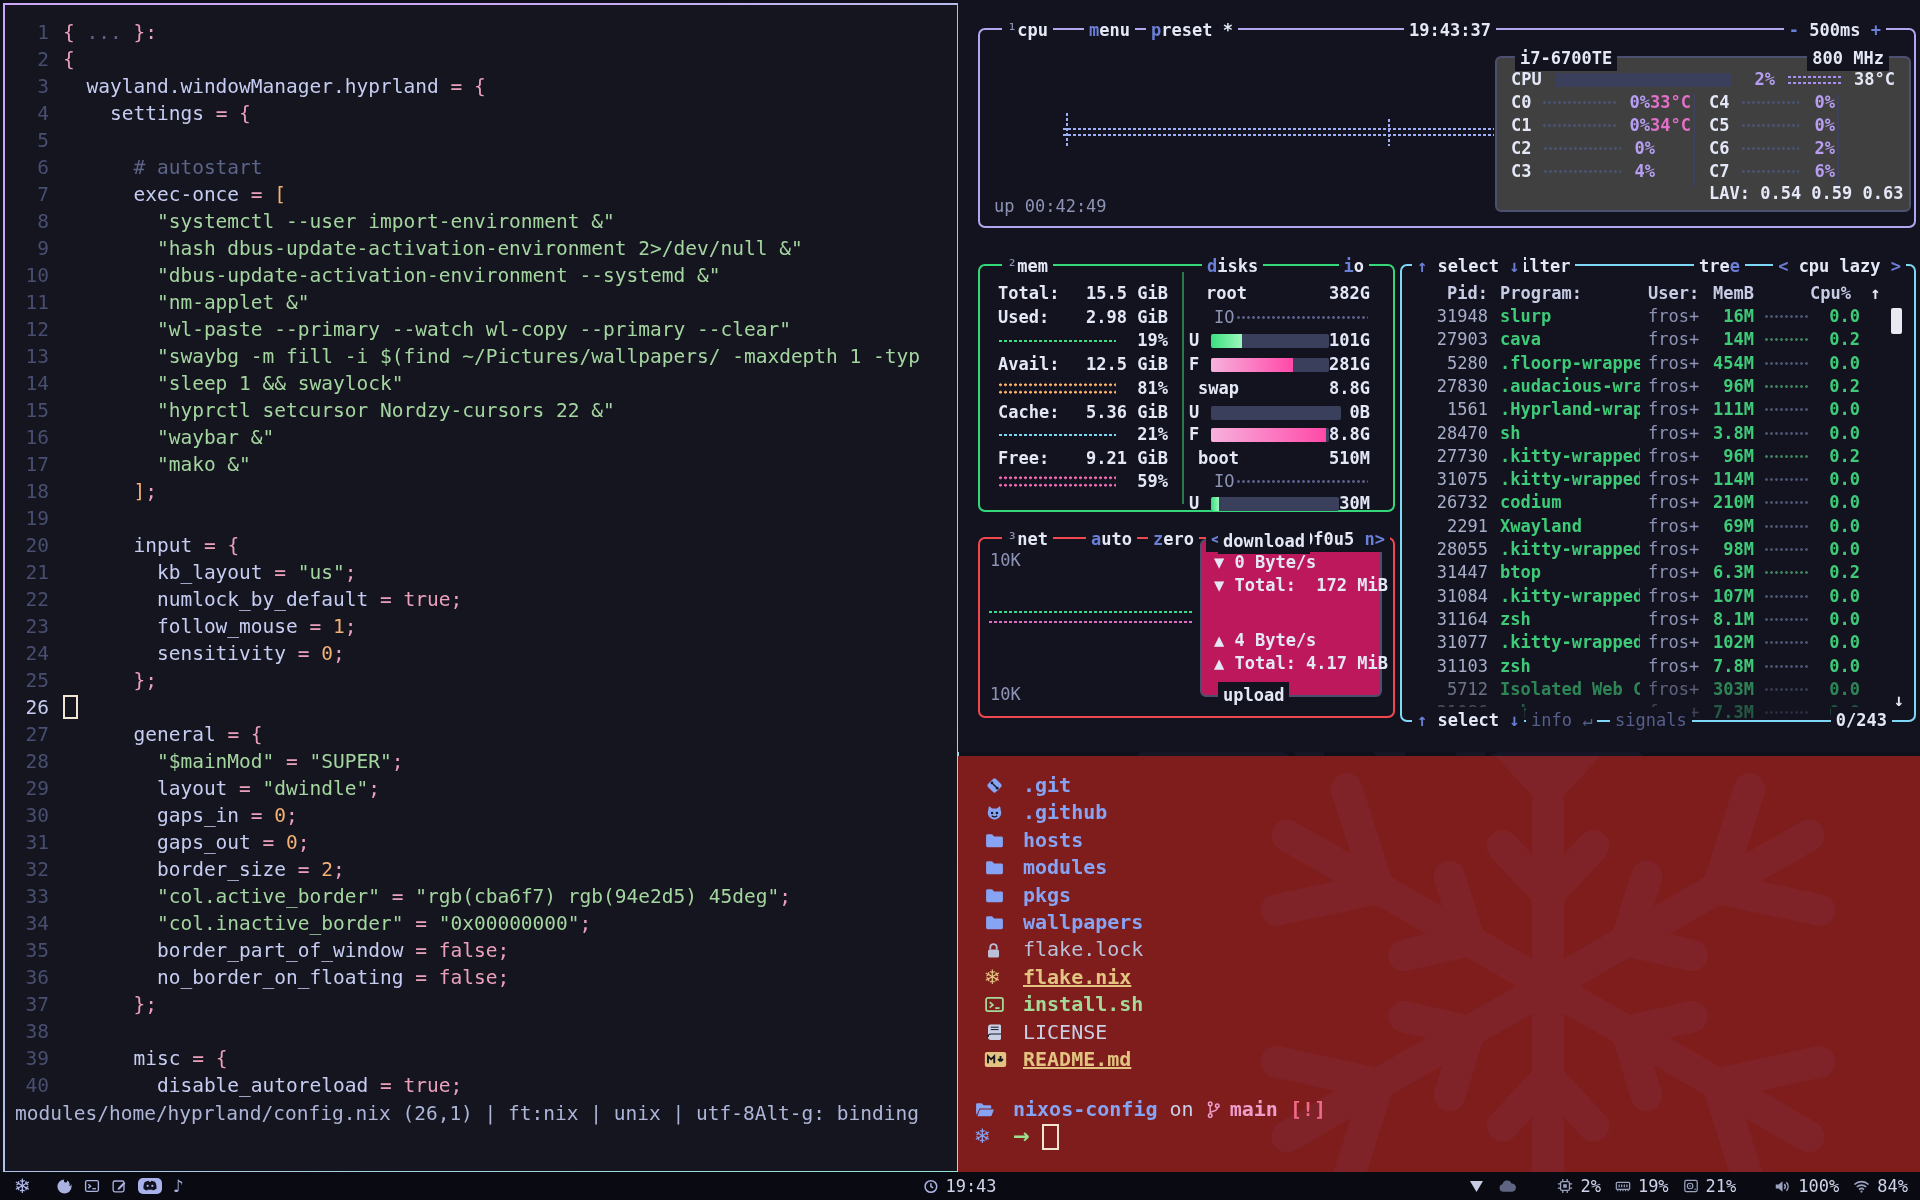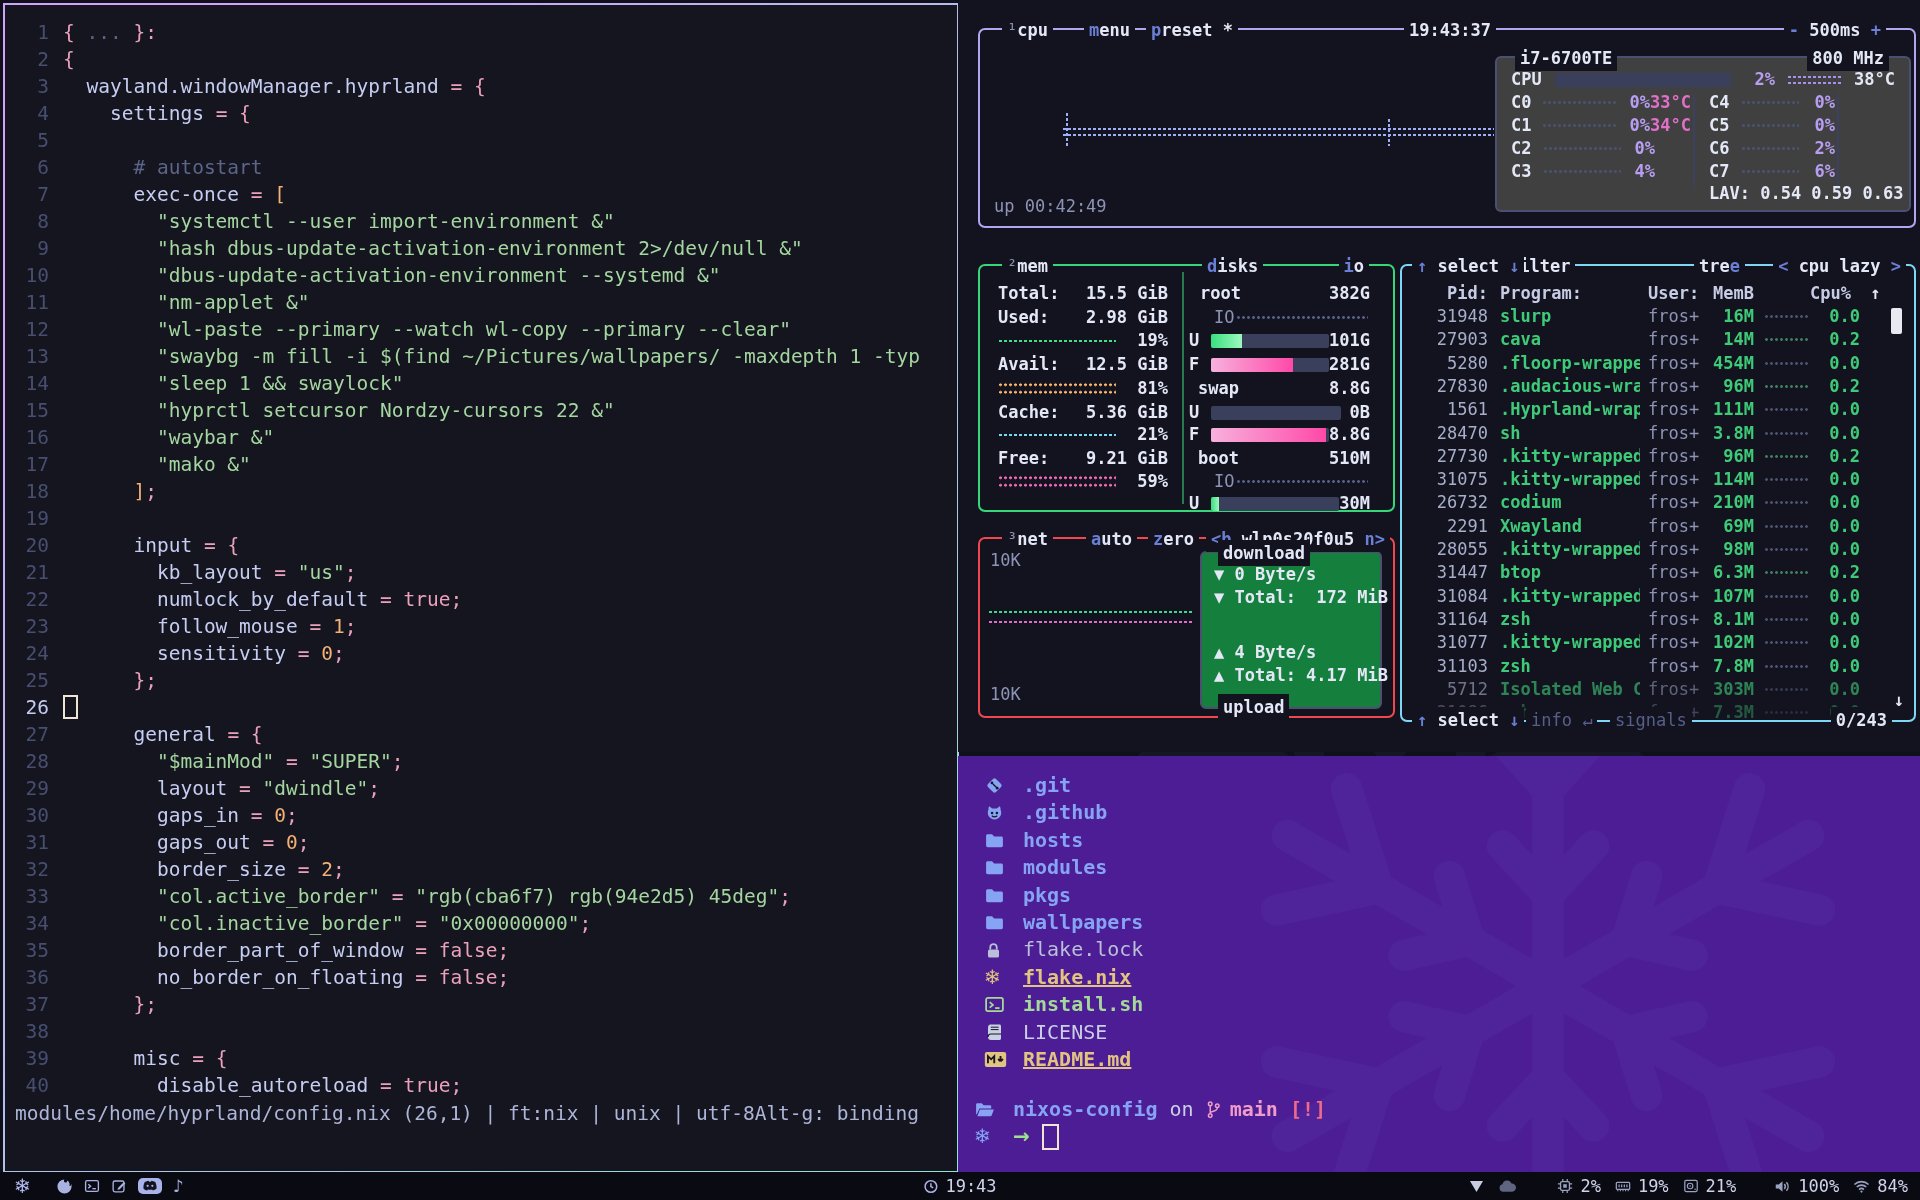--- a/index.html
+++ b/index.html
@@ -36,21 +36,21 @@
   .grn{color:#3ecb78;font-weight:bold}
   .dots{background-image:radial-gradient(circle,var(--dc) 1.3px,transparent 1.5px);
     background-size:5px 5px;}
   .brow{position:absolute;display:flex;align-items:center;height:23px;line-height:23px;white-space:pre;}
   .bar{height:14px;background:#3a3f5c;border-radius:2px;position:relative;overflow:hidden;}
   .bar>i{position:absolute;left:0;top:0;bottom:0;display:block;}
   .bar.used>i{background:linear-gradient(90deg,#38e07e,#9ef7bd);}
   .bar.free>i{background:linear-gradient(90deg,#f7b1dd,#ff49a8);}
   .vline{position:absolute;width:2px;background:#3c415f;}
   
-  #terminal{left:958px;top:756px;width:962px;height:416px;background:#4c1d95;font-size:20px;}
+  #terminal{left:958px;top:756px;width:962px;height:416px;background:#7f1d1d;font-size:20px;}
   .frow{display:flex;align-items:center;height:27.4px;line-height:27.4px;white-space:pre;}
   .fic{width:39px;flex:none;display:inline-flex;align-items:center;}
   .c-blue{color:#87a4f4}.c-yellow{color:#e2c381}.c-green{color:#a5d998}
   .c-gray{color:#b9c0d8}.c-white{color:#c9cfe4}
   .fb{font-weight:bold}.fu{text-decoration:underline}
   .glyph{font-family:"DejaVu Sans",sans-serif;}
   
   #waybar{position:absolute;left:0;top:1172px;width:1920px;height:28px;background:#0a0a13;}
   #waybar .grp{position:absolute;top:0;height:28px;display:flex;align-items:center;}
   .wic{display:inline-flex;align-items:center;color:#a9b2e0;}
@@ -205,21 +205,21 @@
           <div class="brow" style="left: 18px; top: 40px; width: 170px;"><span class="wb">Used:</span><span class="wb" style="margin-left: auto;">2.98 GiB</span></div>
           <div class="brow" style="left: 18px; top: 63px; width: 170px;"><span class="dots" style="--dc: #3fe184; width: 118px; height: 8px; background-size: 5px 8px;"></span><span class="wb" style="margin-left: auto;">19%</span></div>
           <div class="brow" style="left: 18px; top: 87px; width: 170px;"><span class="wb">Avail:</span><span class="wb" style="margin-left: auto;">12.5 GiB</span></div>
           <div class="brow" style="left: 18px; top: 111px; width: 170px;"><span class="dots" style="--dc: #ffb469; width: 118px; height: 15px; background-size: 5px 7.5px;"></span><span class="wb" style="margin-left: auto;">81%</span></div>
           <div class="brow" style="left: 18px; top: 135px; width: 170px;"><span class="wb">Cache:</span><span class="wb" style="margin-left: auto;">5.36 GiB</span></div>
           <div class="brow" style="left: 18px; top: 157px; width: 170px;"><span class="dots" style="--dc: #77d9f2; width: 118px; height: 8px; background-size: 5px 8px;"></span><span class="wb" style="margin-left: auto;">21%</span></div>
           <div class="brow" style="left: 18px; top: 181px; width: 170px;"><span class="wb">Free:</span><span class="wb" style="margin-left: auto;">9.21 GiB</span></div>
           <div class="brow" style="left: 18px; top: 204px; width: 170px;"><span class="dots" style="--dc: #f86cb8; width: 118px; height: 15px; background-size: 5px 7.5px;"></span><span class="wb" style="margin-left: auto;">59%</span></div>
         </div>
       <div id="disk-col">
-          <div class="brow" style="left: 204px; top: 16px; width: 196px;"><span class="wb" style="margin-left: 16px;">root</span><span class="wb" style="margin-left: auto; margin-right: 10px;">382G</span></div>
+          <div class="brow" style="left: 204px; top: 16px; width: 196px;"><span class="wb" style="margin-left: 22px;">root</span><span class="wb" style="margin-left: auto; margin-right: 10px;">382G</span></div>
           <div class="brow" style="left: 204px; top: 40px; width: 196px;"><span class="dim" style="margin-left: 30px;">IO</span><span class="dots" style="--dc: #565f89; width: 132px; height: 7px; background-size: 5px 7px; margin-left: auto; margin-right: 12px;"></span></div>
           <div class="brow" style="left: 204px; top: 63px; width: 196px;"><span class="wb" style="margin-left: 5px;">U</span><span class="bar used" style="width: 130px; margin-left: 12px;"><i style="width: 26%;"></i></span><span class="wb" style="margin-left: auto; margin-right: 10px;">101G</span></div>
           <div class="brow" style="left: 204px; top: 87px; width: 196px;"><span class="wb" style="margin-left: 5px;">F</span><span class="bar free" style="width: 130px; margin-left: 12px;"><i style="width: 69%;"></i></span><span class="wb" style="margin-left: auto; margin-right: 10px;">281G</span></div>
           <div class="brow" style="left: 204px; top: 111px; width: 196px;"><span class="wb" style="margin-left: 14px;">swap</span><span class="wb" style="margin-left: auto; margin-right: 10px;">8.8G</span></div>
           <div class="brow" style="left: 204px; top: 135px; width: 196px;"><span class="wb" style="margin-left: 5px;">U</span><span class="bar used" style="width: 130px; margin-left: 12px;"><i style="width: 0%;"></i></span><span class="wb" style="margin-left: auto; margin-right: 10px;">0B</span></div>
           <div class="brow" style="left: 204px; top: 157px; width: 196px;"><span class="wb" style="margin-left: 5px;">F</span><span class="bar free" style="width: 130px; margin-left: 12px;"><i style="width: 97%;"></i></span><span class="wb" style="margin-left: auto; margin-right: 10px;">8.8G</span></div>
           <div class="brow" style="left: 204px; top: 181px; width: 196px;"><span class="wb" style="margin-left: 14px;">boot</span><span class="wb" style="margin-left: auto; margin-right: 10px;">510M</span></div>
           <div class="brow" style="left: 204px; top: 204px; width: 196px;"><span class="dim" style="margin-left: 30px;">IO</span><span class="dots" style="--dc: #565f89; width: 132px; height: 7px; background-size: 5px 7px; margin-left: auto; margin-right: 12px;"></span></div>
           <div class="brow" style="left: 204px; top: 226px; width: 196px;"><span class="wb" style="margin-left: 5px;">U</span><span class="bar used" style="width: 130px; margin-left: 12px;"><i style="width: 6%;"></i></span><span class="wb" style="margin-left: auto; margin-right: 10px;">30M</span></div>
         </div>
@@ -227,21 +227,21 @@
 
     <div class="bbox" id="net-box" style="left:20px;top:537px;width:413px;height:177px;border-color:#f1474f;">
       <div class="patch" style="left:22px"><span class="dim">³</span><span class="wb">net</span></div>
       <div class="patch" style="left:106px"><span class="key">a</span><span class="wb">uto</span></div>
       <div class="patch" style="left:168px"><span class="key">z</span><span class="wb">ero</span></div>
       <div class="patch" style="left:226px"><span class="key">&lt;b </span><span class="wb">wlp0s20f0u5</span><span class="key"> n&gt;</span></div>
       <div class="brow dim" style="left:10px;top:10px"><span>10K</span></div>
       <div class="brow dim" style="left:10px;bottom:10px"><span>10K</span></div>
       <div class="dots" style="--dc:#3ad98c;position:absolute;left:8px;top:70px;width:206px;height:6px;background-size:5px 6px;"></div>
       <div class="dots" style="--dc:#e06cc3;position:absolute;left:8px;top:80px;width:206px;height:6px;background-size:5px 6px;"></div>
-      <div class="ibox" id="net-inner" style="left:220px;top:12px;width:178px;height:154px;background:#15803d;">
+      <div class="ibox" id="net-inner" style="left:220px;top:0;width:178px;height:154px;background:#be185d;">
         <div class="patch" style="left:16px"><span class="wb">download</span></div>
         <div class="brow wb" style="left:12px;top:10px"><span>▼ 0 Byte/s</span></div>
         <div class="brow wb" style="left:12px;top:33px"><span>▼ Total:  172 MiB</span></div>
         <div class="brow wb" style="left:12px;top:88px"><span>▲ 4 Byte/s</span></div>
         <div class="brow wb" style="left:12px;top:111px"><span>▲ Total: 4.17 MiB</span></div>
         <div class="patch pb" style="left:16px"><span class="wb">upload</span></div>
       </div>
     </div>
 
     <div class="bbox" id="proc-box" style="left:442px;top:264px;width:512px;height:454px;border-color:#7fd7f6;">

